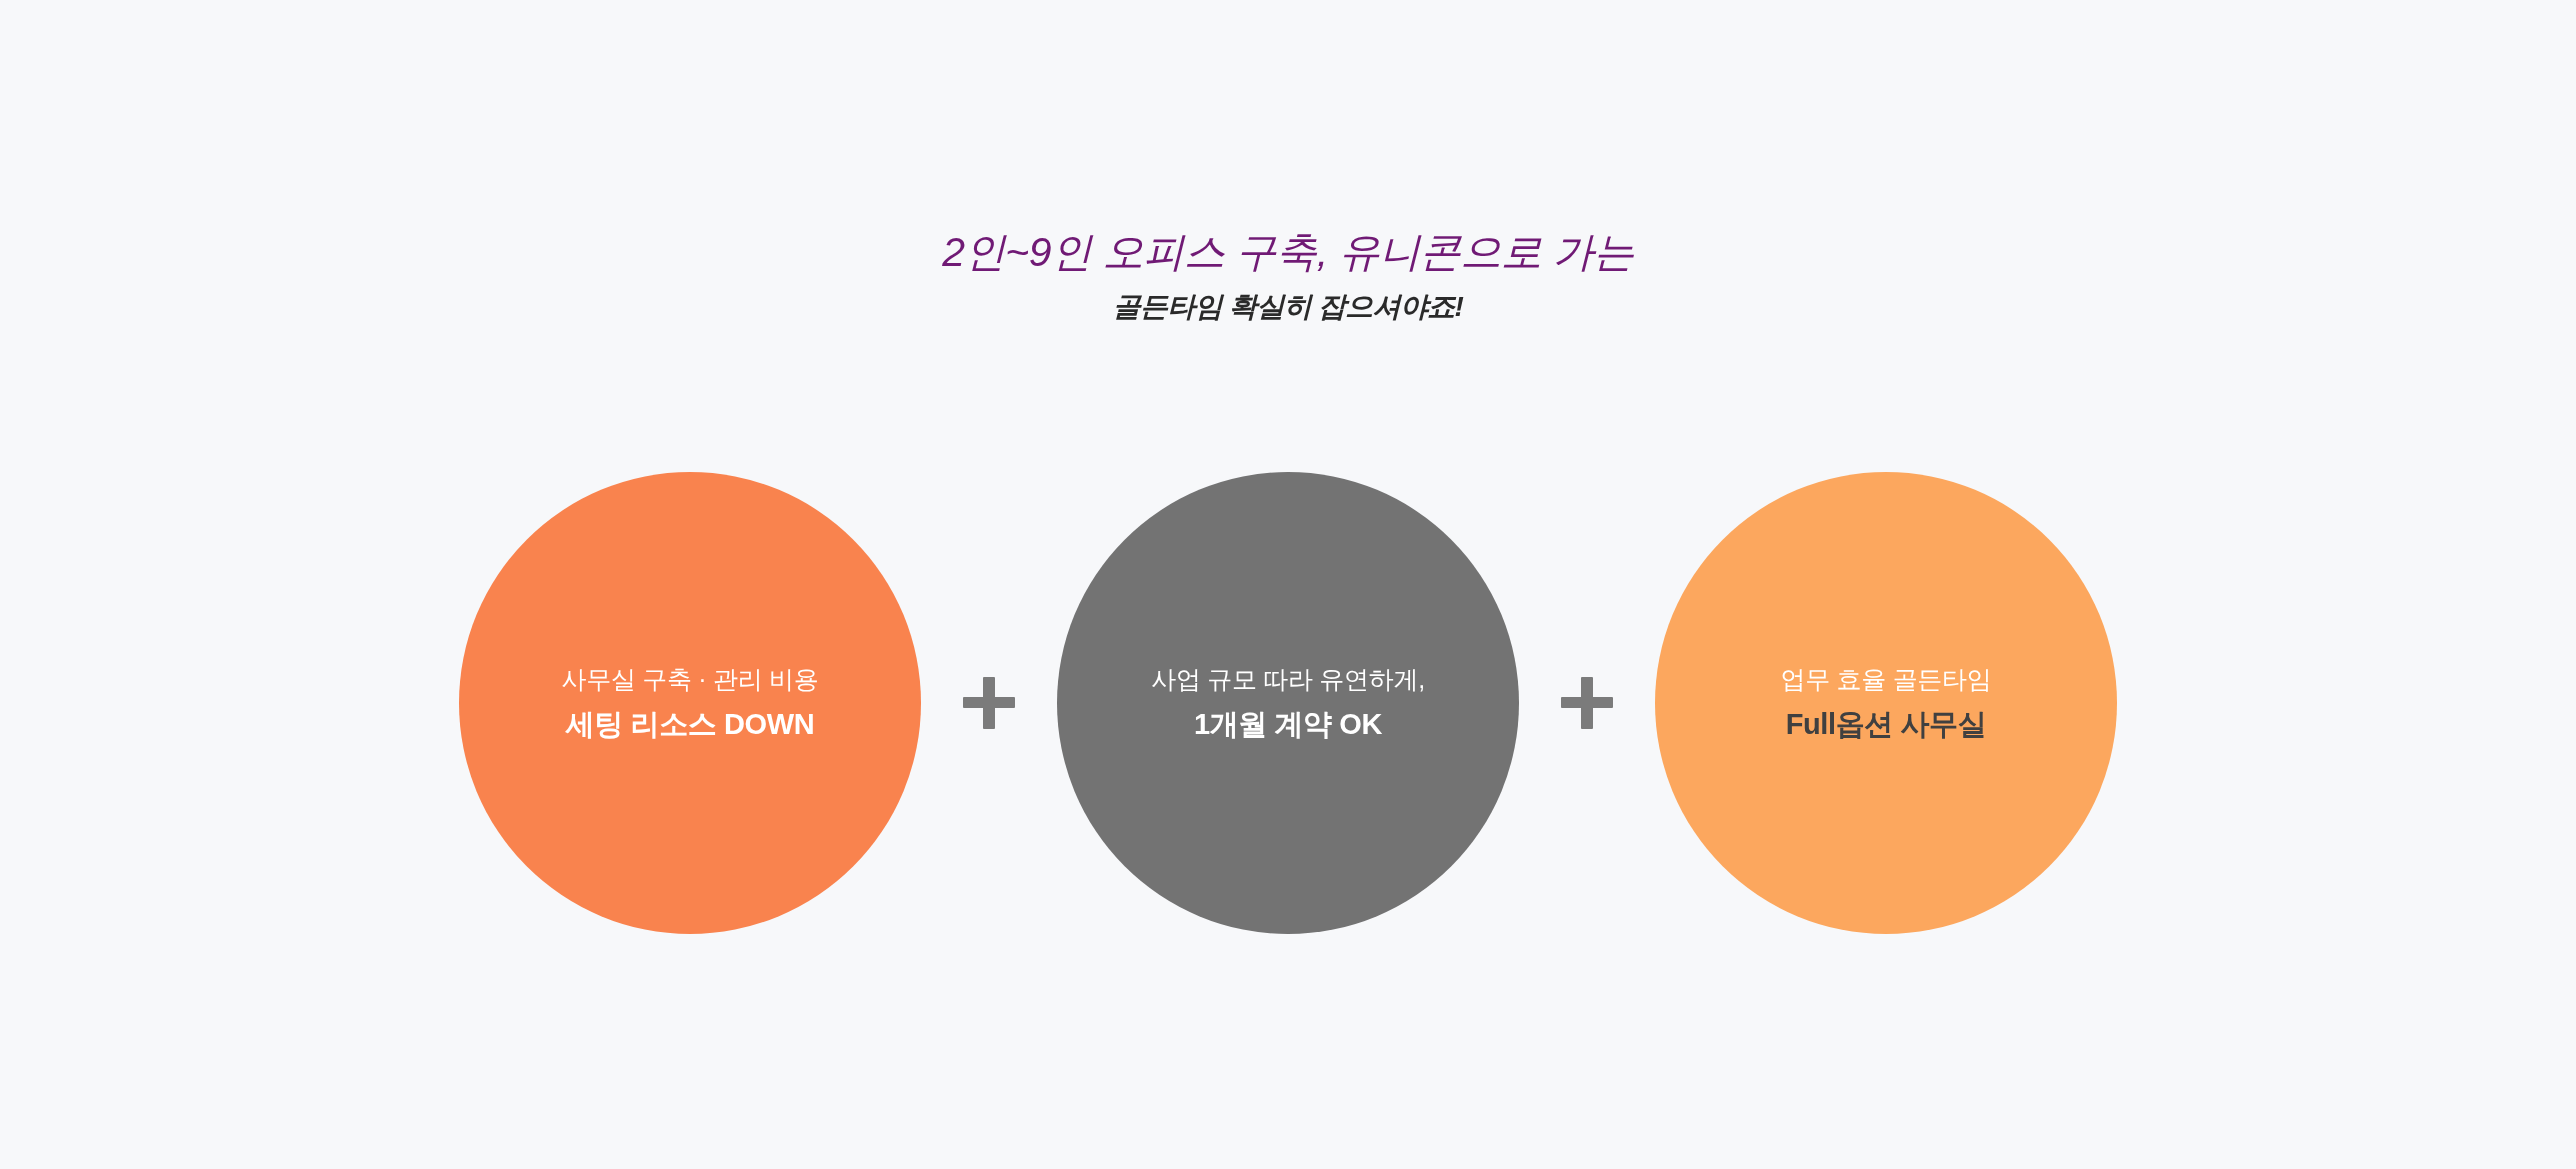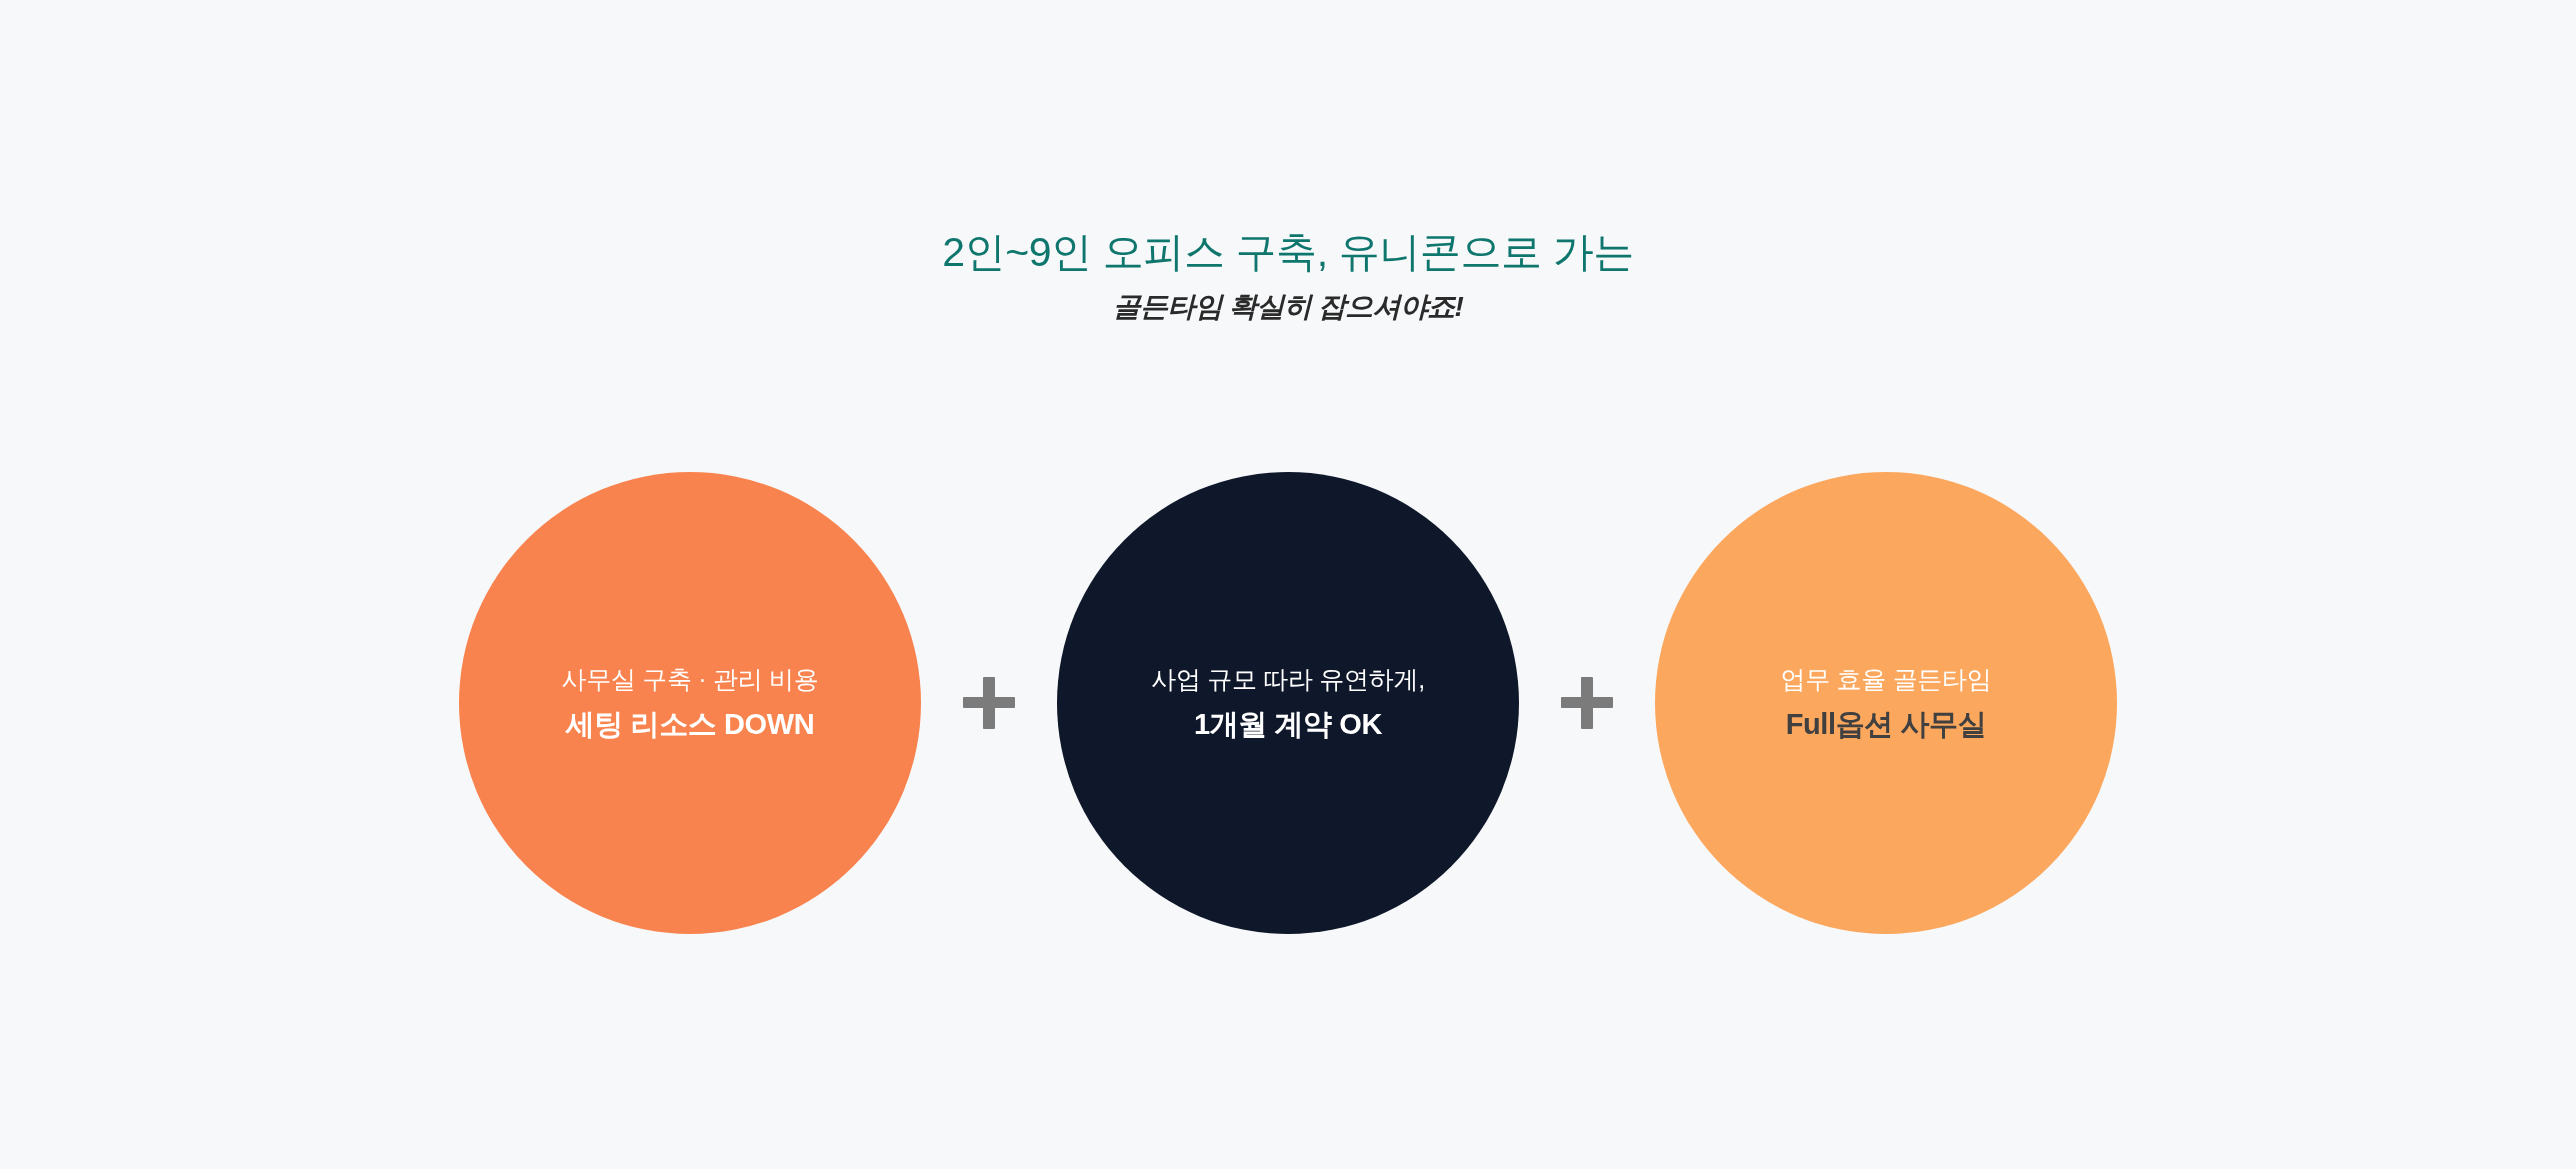--- a/index.html
+++ b/index.html
@@ -128,38 +128,38 @@
     clip: rect(0 0 0 0);
     white-space: nowrap;
   }
 </style>
 </head>
 <body style="background: rgb(247, 248, 250);">
 
 <div class="stage" style="background: rgb(247, 248, 250);">
 
   <div class="headline">
-    <span class="headline-line1" style="color: #0f766e;">2인~9인 오피스 구축, 유니콘으로 가는</span>
+    <span class="headline-line1" style="color: #701a75; font-style: italic;">2인~9인 오피스 구축, 유니콘으로 가는</span>
     <span class="headline-line2" style="color: rgb(42, 42, 42);">골든타임 확실히 잡으셔야죠!</span>
   </div>
 
   <div class="benefit-row">
 
     <div class="circle" id="circle-0" style="background: rgb(249, 131, 78); text-align: right;">
       <span class="circle-sub" style="color: rgb(255, 255, 255);">사무실 구축 · 관리 비용</span>
       <span class="circle-main" style="color: rgb(255, 255, 255);">세팅 리소스 DOWN</span>
     </div>
 
     <div class="plus">
       <span class="plus-bar h" style="background: rgb(123, 123, 123);"></span>
       <span class="plus-bar v" style="background: rgb(123, 123, 123);"></span>
       <span class="plus-label">+</span>
     </div>
 
-    <div class="circle" id="circle-1" style="background: #0f172a;">
+    <div class="circle" id="circle-1" style="background: #737373;">
       <span class="circle-sub" style="color: rgb(255, 255, 255);">사업 규모 따라 유연하게,</span>
       <span class="circle-main" style="color: rgb(255, 255, 255);">1개월 계약 OK</span>
     </div>
 
     <div class="plus">
       <span class="plus-bar h" style="background: rgb(123, 123, 123);"></span>
       <span class="plus-bar v" style="background: rgb(123, 123, 123);"></span>
       <span class="plus-label">+</span>
     </div>
 

